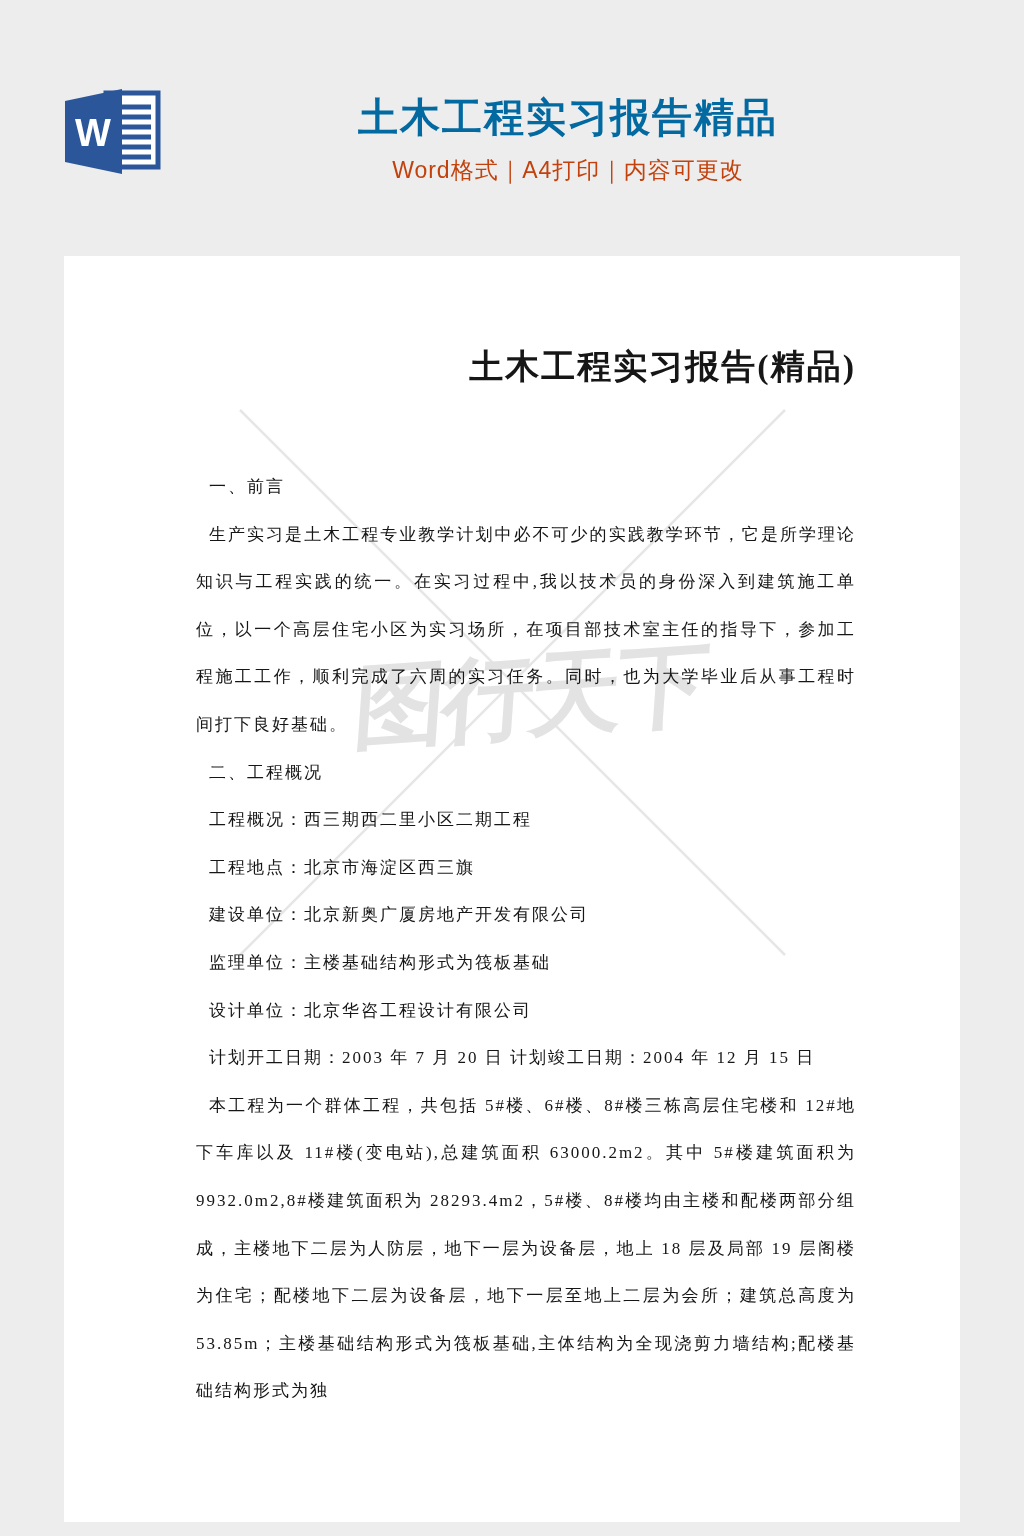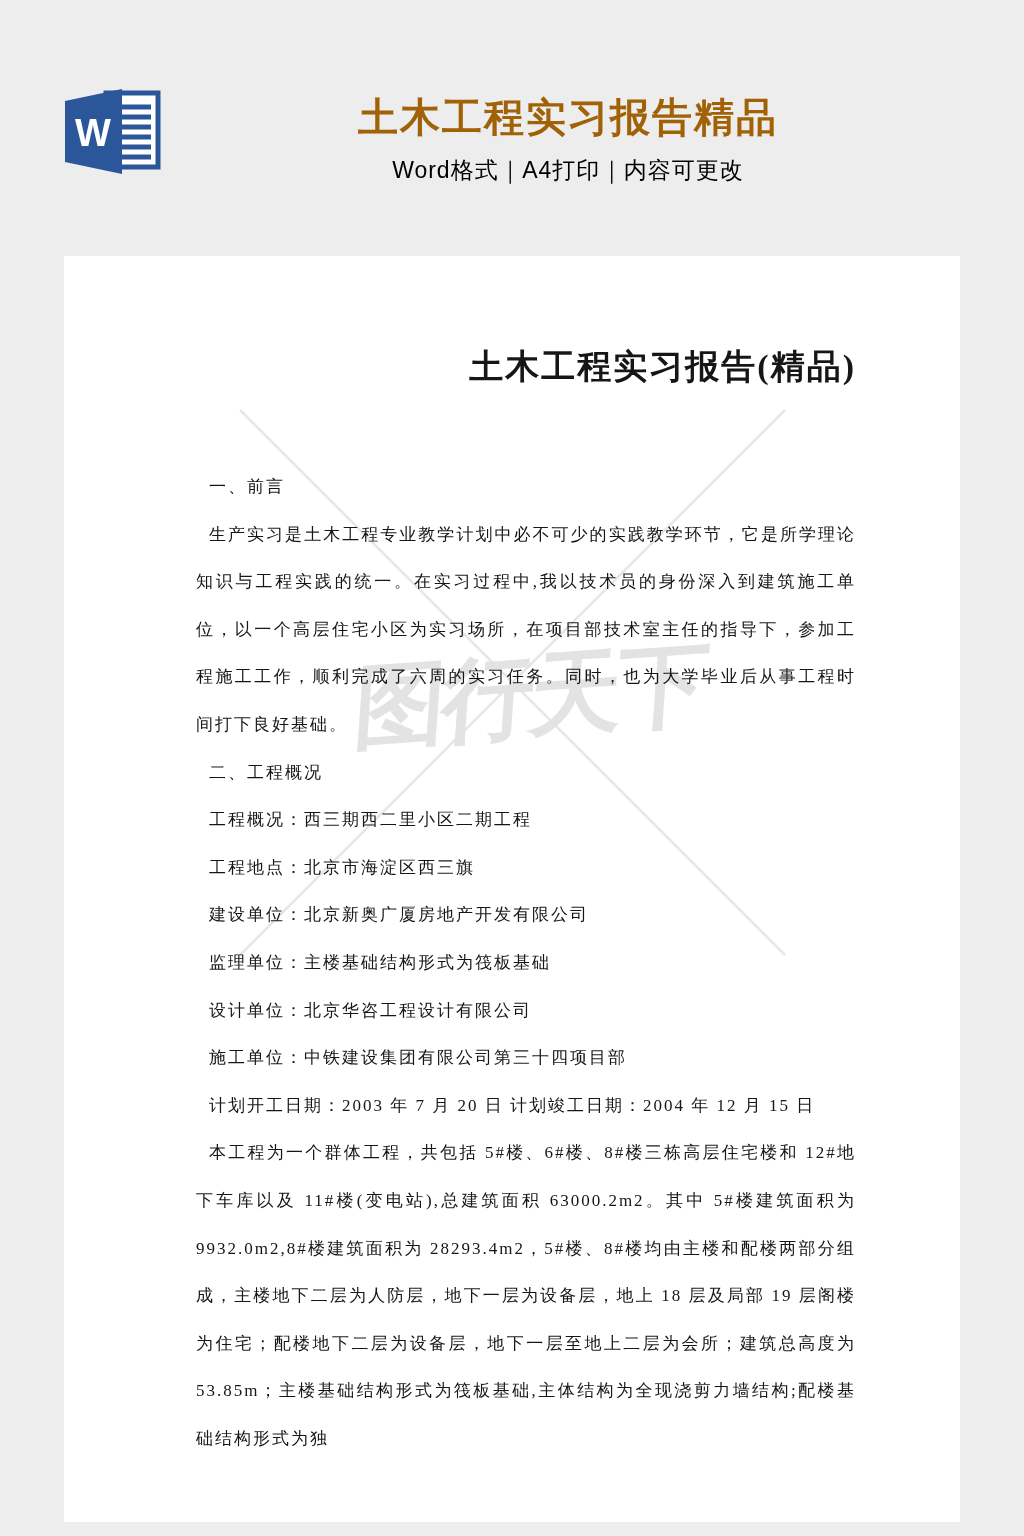--- a/index.html
+++ b/index.html
@@ -13,26 +13,26 @@
   .canvas { position: absolute; inset: 0; }
 
   
   .header { position: absolute; left: 0; top: 0; width: 1024px; height: 256px; }
   .word-icon { position: absolute; left: 62px; top: 86px; width: 102px; height: 90px; }
   .header-text {
     position: absolute; left: 170px; right: 58px; top: 94px;
     text-align: center;
   }
   .header-title {
-    font-size: 40px; font-weight: bold; color: #a16207;
+    font-size: 40px; font-weight: bold; color: #0369a1;
     letter-spacing: 2px; line-height: 46px;
   }
   .header-subtitle {
     margin-top: 15px;
-    font-size: 23px; color: #000000; letter-spacing: 1px;
+    font-size: 23px; color: #c2410c; letter-spacing: 1px;
   }
 
   
   .page {
     position: absolute; left: 64px; top: 256px;
     width: 896px; height: 1266px;
     background: #ffffff;
     overflow: hidden;
   }
   .wm-lines { position: absolute; left: 0; top: 0; width: 896px; height: 1266px; }
@@ -116,21 +116,20 @@
       <h1 class="doc-title">土木工程实习报告(精品)</h1>
 
       <p>一、前言</p>
       <p class="wrap">生产实习是土木工程专业教学计划中必不可少的实践教学环节，它是所学理论知识与工程实践的统一。在实习过程中,我以技术员的身份深入到建筑施工单位，以一个高层住宅小区为实习场所，在项目部技术室主任的指导下，参加工程施工工作，顺利完成了六周的实习任务。同时，也为大学毕业后从事工程时间打下良好基础。</p>
       <p>二、工程概况</p>
       <p>工程概况：西三期西二里小区二期工程</p>
       <p>工程地点：北京市海淀区西三旗</p>
       <p>建设单位：北京新奥广厦房地产开发有限公司</p>
       <p>监理单位：主楼基础结构形式为筏板基础</p>
       <p>设计单位：北京华咨工程设计有限公司</p>
-      <p>施工单位：中铁建设集团有限公司第三十四项目部</p>
       <p>计划开工日期：2003 年 7 月 20 日  计划竣工日期：2004 年 12 月 15 日</p>
       <p class="wrap">本工程为一个群体工程，共包括 5#楼、6#楼、8#楼三栋高层住宅楼和 12#地下车库以及 11#楼(变电站),总建筑面积 63000.2m2。其中 5#楼建筑面积为 9932.0m2,8#楼建筑面积为 28293.4m2，5#楼、8#楼均由主楼和配楼两部分组成，主楼地下二层为人防层，地下一层为设备层，地上 18 层及局部 19 层阁楼为住宅；配楼地下二层为设备层，地下一层至地上二层为会所；建筑总高度为 53.85m；主楼基础结构形式为筏板基础,主体结构为全现浇剪力墙结构;配楼基础结构形式为独</p>
     </div>
   </main>
 
   <div class="bottom-strip"></div>
 
 </div>
 
 </body></html>

